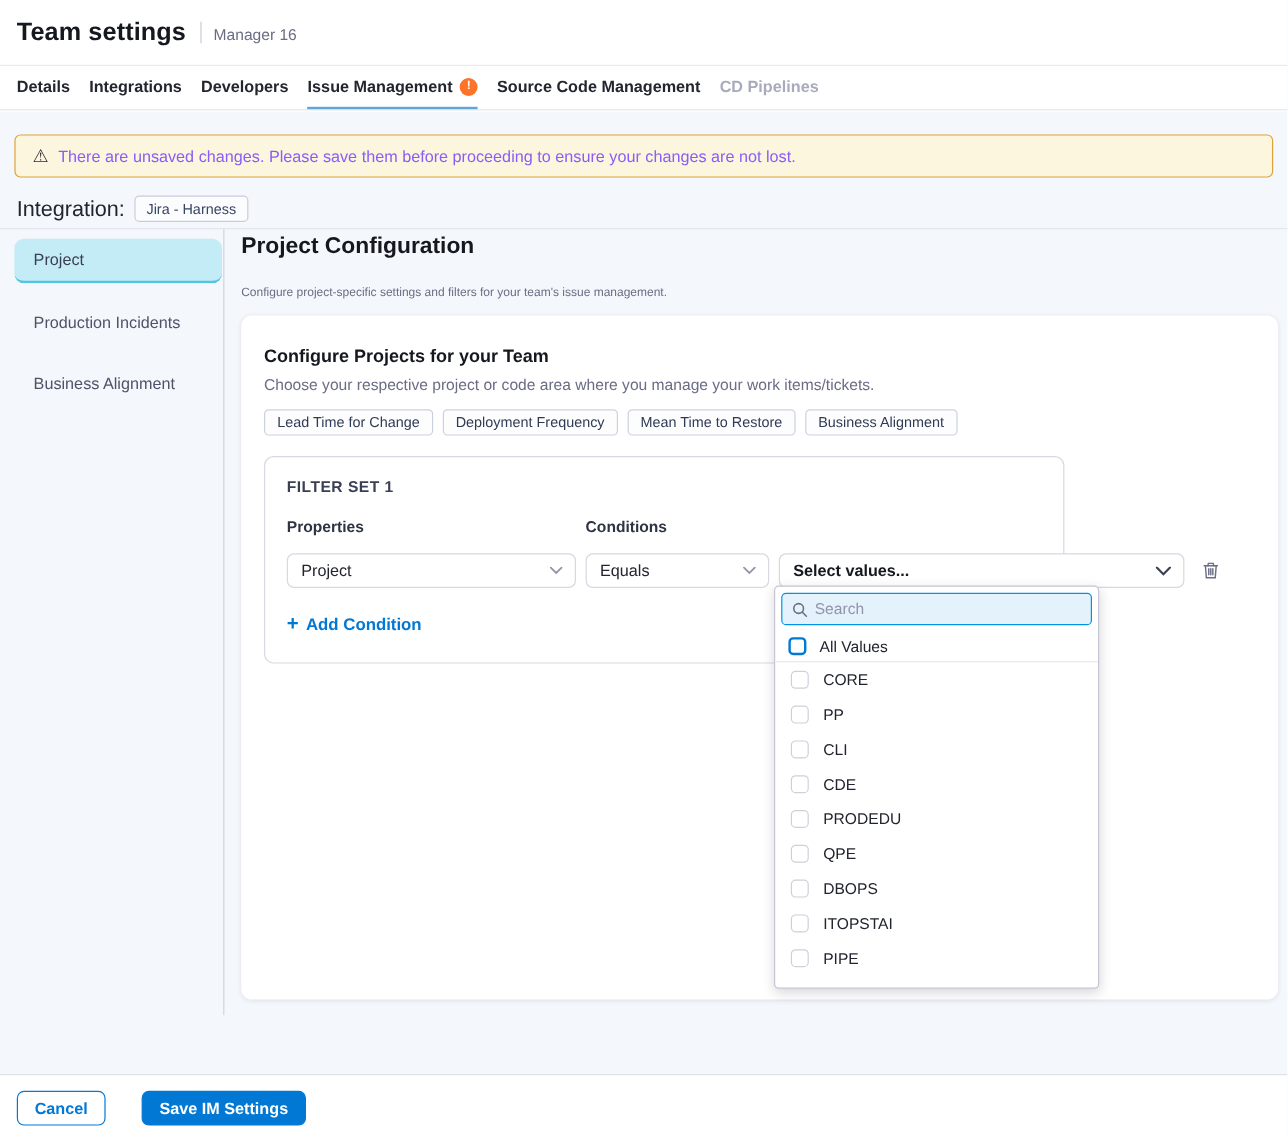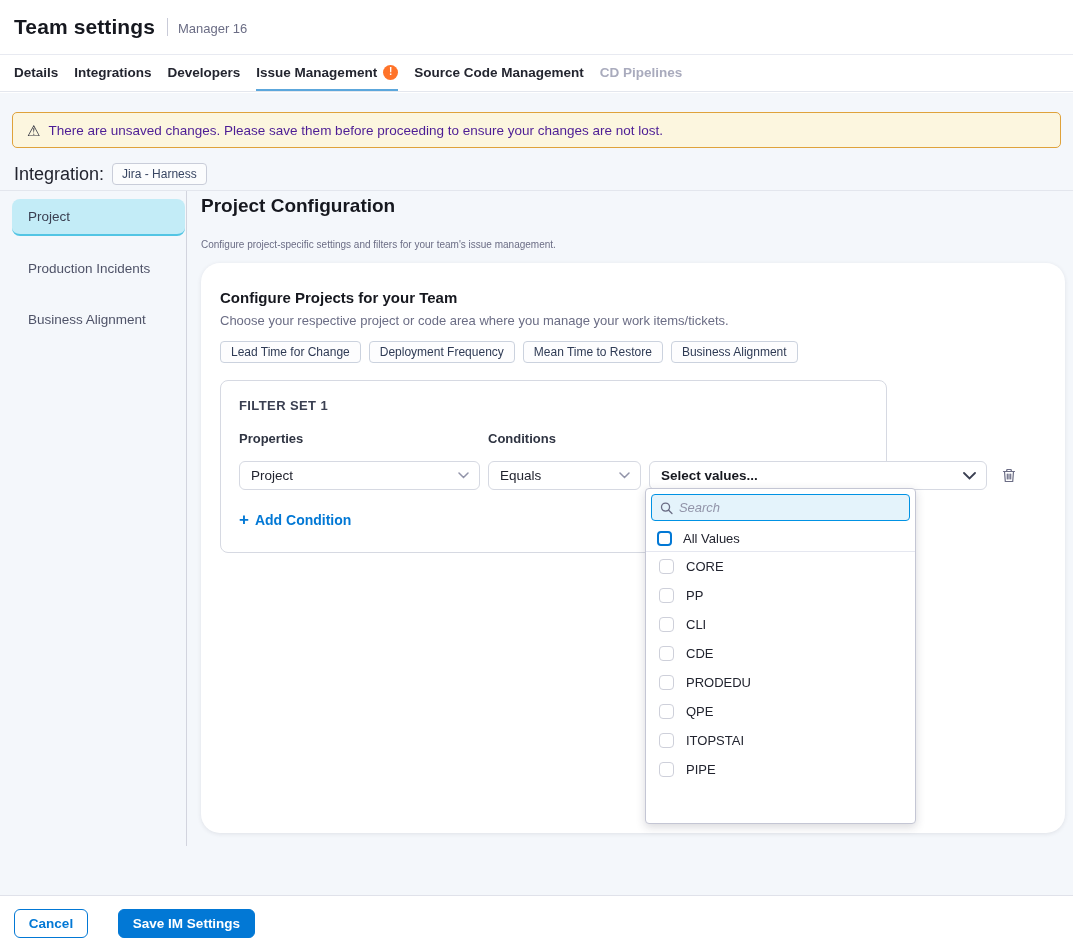--- a/index.html
+++ b/index.html
@@ -18,61 +18,61 @@
   .tab.active { border-bottom-color:#5ca7dc; }
   .tab.disabled { color:#a9abbd; }
   .tab-badge { width:15px; height:15px; border-radius:50%; background:#ff7329; color:#fff; font-size:10px; font-weight:bold; display:flex; align-items:center; justify-content:center; line-height:1; }
 
   
   .content-bg { position:absolute; top:93px; left:0; right:0; height:802px; background:#f4f7fb; }
 
   
   .warning { position:absolute; top:112px; left:12px; width:1049px; height:36px; background:#fcf6df; border:1px solid #dfa23b; border-radius:5px; display:flex; align-items:center; padding-left:14px; gap:8px; }
   .warning-icon { font-size:15px; color:#2b2d3a; line-height:1; }
-  .warning-text { font-size:13.5px; color:#4c1d95; }
+  .warning-text { font-size:13.5px; color:#8b5cf6; }
 
   
   .integration-row { position:absolute; top:163px; left:14px; display:flex; align-items:center; gap:8px; }
   .integration-label { font-size:18px; color:#22242f; }
   .integration-chip { font-size:12px; color:#374562; background:#fbfcfd; border:1px solid #c9cdd9; border-radius:4px; padding:3px 9px; cursor:pointer; }
 
   .h-divider { position:absolute; top:190px; left:0; right:0; height:1px; background:#e3e6ed; }
   .v-divider { position:absolute; top:191px; left:186px; width:1px; height:655px; background:#d2d4de; }
 
   
   .sidebar { position:absolute; top:191px; left:0; width:186px; }
   .side-item { height:37px; display:flex; align-items:center; font-size:13.5px; color:#4f5368; padding-left:28px; margin-top:14px; cursor:pointer; }
   .side-item.active { margin:8px 1px 0 12px; padding-left:16px; background:#c3ecf7; border-bottom:2px solid #53c5e4; border-radius:8px; color:#3a3f51; }
 
   
   .main-title { position:absolute; top:195px; left:201px; font-size:19px; font-weight:bold; color:#16181f; }
   .main-sub { position:absolute; top:239px; left:201px; font-size:10px; color:#6b6d85; }
 
-  .white-panel { position:absolute; top:263px; left:201px; width:864px; height:570px; background:#fff; border-radius:19px; box-shadow:0 1px 4px rgba(40,41,61,.10); padding:20px 32px 0 19px; }
+  .white-panel { position:absolute; top:263px; left:201px; width:864px; height:570px; background:#fff; border-radius:9px; box-shadow:0 1px 4px rgba(40,41,61,.10); padding:20px 32px 0 19px; }
   .card-title { font-size:15px; font-weight:bold; color:#16181f; margin-top:6px; }
   .card-sub { font-size:13px; color:#6b6d85; margin-top:7px; }
   .chips { display:flex; gap:8px; margin-top:13px; }
   .chip { font-size:12px; color:#2f3b55; background:#fdfdfe; border:1px solid #cbd2de; border-radius:4px; padding:3px 10px; }
 
   
   .filter-box { margin-top:17px; width:667px; height:173px; border:1px solid #d6d9e2; border-radius:8px; padding:17px 18px 0 18px; }
   .filter-title { font-size:13px; font-weight:bold; color:#3a3f51; letter-spacing:.4px; }
   .filter-grid { display:grid; grid-template-columns:241px 153px 338px 40px; column-gap:8px; align-items:center; }
   .col-label { font-size:13px; font-weight:bold; color:#2f3442; margin-top:18px; }
   .controls { margin-top:15px; }
   .select { height:29px; background:#fff; border:1px solid #d6d9e2; border-radius:6px; display:flex; align-items:center; justify-content:space-between; padding:0 10px 0 11px; font-size:13.5px; color:#22242f; cursor:pointer; }
   .select.value-select { font-weight:bold; color:#16181f; }
   .trash-btn { width:28px; height:28px; display:flex; align-items:center; justify-content:center; cursor:pointer; }
   .add-cond { display:inline-flex; align-items:center; gap:6px; margin-top:21px; color:#0278d5; font-size:14px; font-weight:bold; cursor:pointer; }
   .plus-icon { font-size:17px; font-weight:bold; line-height:1; }
 
   
   .dropdown { position:absolute; top:488px; left:645px; width:271px; height:336px; background:#fff; border:1px solid #c4c6d4; border-radius:4px; box-shadow:0 3px 10px rgba(40,41,61,.18); overflow:hidden; z-index:10; }
   .dd-search { margin:5px 5px 0 5px; height:27px; background:#e4f3fb; border:1.5px solid #0092e4; border-radius:4px; display:flex; align-items:center; padding:0 8px; gap:6px; }
-  .dd-search input { border:none; outline:none; background:transparent; font-size:13px; color:#be185d; width:100%; font-family:"Liberation Sans",sans-serif;font-style:italic; }
+  .dd-search input { border:none; outline:none; background:transparent; font-size:13px; color:#be185d; width:100%; font-family:"Liberation Sans",sans-serif; }
   .dd-search input::placeholder { color:#9294a9; }
   .dd-allvalues { height:27px; display:flex; align-items:center; gap:11px; padding-left:11px; margin-top:4px; border-bottom:1px solid #e5e7f0; cursor:pointer; }
   .cb { width:15px; height:15px; border-radius:4px; background:#fff; flex:0 0 auto; }
   .cb.blue { border:2px solid #0278d5; }
   .cb.gray { border:1px solid #ced0da; }
   .dd-allvalues span.lbl, .dd-option span.lbl { font-size:13px; color:#22242f; }
   .dd-option { height:29px; display:flex; align-items:center; gap:12px; padding-left:13px; cursor:pointer; }
   .dd-option span.lbl { font-size:13px; }
 
   
@@ -235,20 +235,24 @@
     <div class="dd-option">
         <span class="cb gray"></span>
         <span class="lbl">PRODEDU</span>
       </div>
     <div class="dd-option">
         <span class="cb gray"></span>
         <span class="lbl">QPE</span>
       </div>
     <div class="dd-option">
         <span class="cb gray"></span>
+        <span class="lbl">DBOPS</span>
+      </div>
+    <div class="dd-option">
+        <span class="cb gray"></span>
         <span class="lbl">ITOPSTAI</span>
       </div>
     <div class="dd-option">
         <span class="cb gray"></span>
         <span class="lbl">PIPE</span>
       </div>
   </div>
 
   <div class="footer">
     <button class="btn btn-cancel">Cancel</button>

